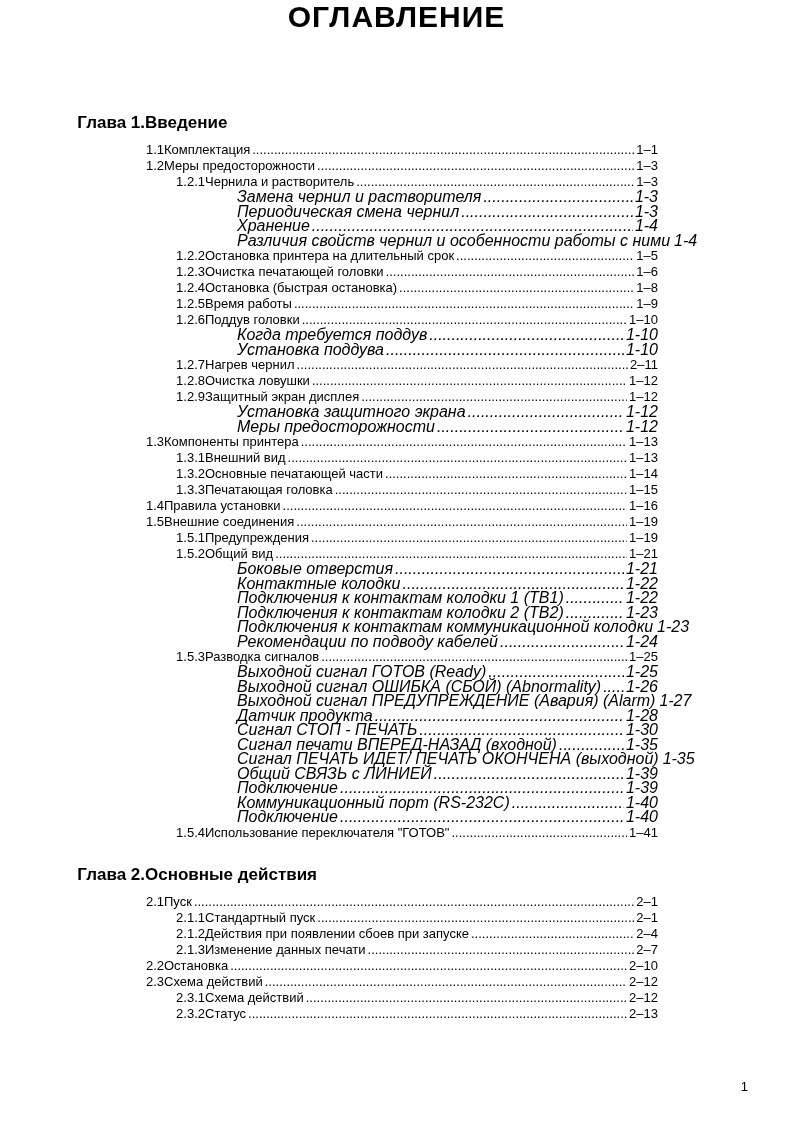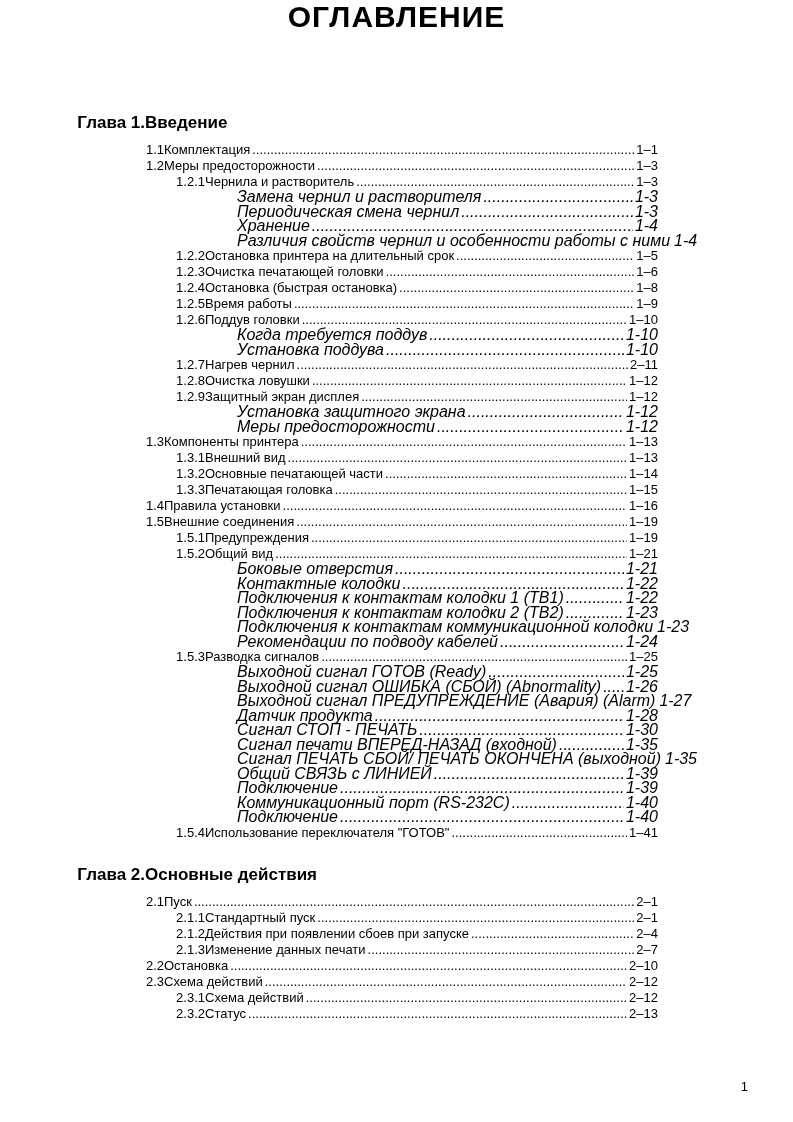--- a/index.html
+++ b/index.html
@@ -359,21 +359,21 @@
 
   <div class="toc-row l3">
 
     <span class="toc-text">Сигнал печати ВПЕРЕД-НАЗАД (входной)</span>
     <span class="toc-dots"></span>
     <span class="toc-page">1-35</span>
   </div>
 
   <div class="toc-row l3">
 
-    <span class="toc-text">Сигнал ПЕЧАТЬ СБОЙ/ ПЕЧАТЬ ОКОНЧЕНА (выходной)</span>
+    <span class="toc-text">Сигнал ПЕЧАТЬ ИДЕТ/ ПЕЧАТЬ ОКОНЧЕНА (выходной)</span>
     <span class="toc-dots"></span>
     <span class="toc-page">1-35</span>
   </div>
 
 
   <div class="toc-row l3">
 
     <span class="toc-text">Общий СВЯЗЬ с ЛИНИЕЙ</span>
     <span class="toc-dots"></span>
     <span class="toc-page">1-39</span>

